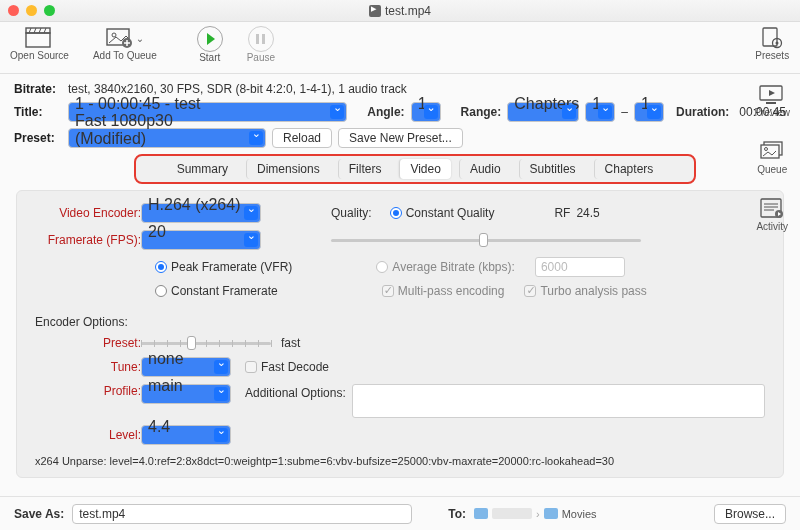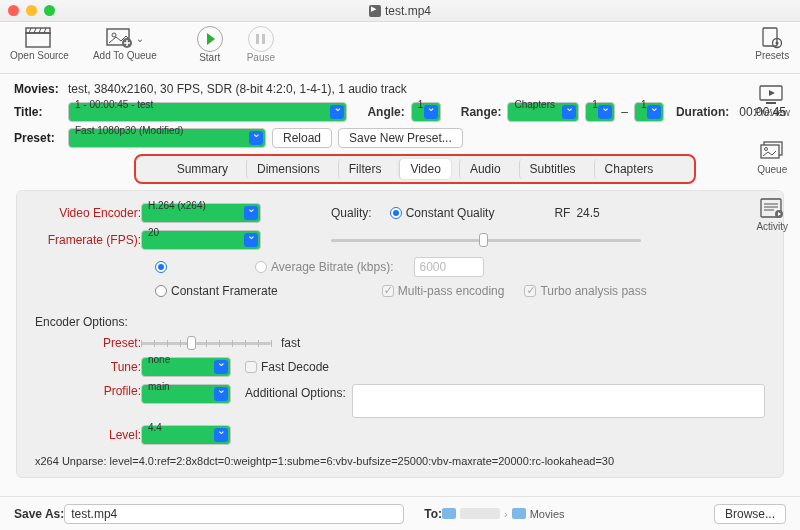--- a/index.html
+++ b/index.html
@@ -42,22 +42,22 @@
   .play-circle { width:26px; height:26px; border-radius:50%; border:1.5px solid #a5a5a5; display:flex; align-items:center; justify-content:center;}
   .play-circle.green .tri { border-left:8px solid #29b22f; }
   .tri { width:0; height:0; border-top:6px solid transparent; border-bottom:6px solid transparent; border-left:8px solid #bbb; margin-left:2px;}
   .pause-circle { width:26px; height:26px; border-radius:50%; border:1.5px solid #cfcfcf; display:flex; align-items:center; justify-content:center; gap:3px;}
   .pause-circle .bar { width:3px; height:10px; background:#c7c7c7;}
   
   .content { padding:8px 14px 0 14px; }
   .row { display:flex; align-items:center; gap:6px; margin-bottom:6px; font-size:12px;}
   .row label.lbl { min-width:48px; text-align:left; color:#222;}
   .sel, .txt {
-    height:20px; border:1px solid #c6c6c6; border-radius:4px; background:#22c55e;
-    padding:0 18px 16px 6px; font-size:10px; position:relative; display:inline-flex; align-items:center;
+    height:20px; border:1px solid #c6c6c6; border-radius:4px; background:#3b82f6;
+    padding:0 18px 16px 6px; font-size:16px; position:relative; display:inline-flex; align-items:center;
   }
   .sel::after {
     content:""; position:absolute; right:2px; top:2px; width:14px; height:14px;
     background:#1a73ff; border-radius:3px;
   }
   .sel::before {
     content:"⌄"; position:absolute; right:4px; top:-2px; color:#fff; font-size:11px; z-index:2;
   }
   .sel.small { padding-right:16px;}
   .btn {
@@ -90,21 +90,21 @@
   .check { width:12px; height:12px; border:1px solid #bfbfbf; border-radius:3px; display:inline-block; margin-right:4px; background:#f4f4f4; position:relative;}
   .check.on::after { content:"✓"; position:absolute; left:1px; top:-2px; font-size:11px; color:#a8a8a8;}
   .slider { position:relative; height:14px; display:inline-block;}
   .slider .track { position:absolute; top:6px; left:0; right:0; height:3px; background:#c9c9c9; border-radius:2px;}
   .slider .thumb { position:absolute; top:0; width:9px; height:14px; background:#fff; border:1px solid #aaa; border-radius:3px;}
   .slider .tick { position:absolute; top:4px; width:1px; height:7px; background:#bcbcbc;}
   .txtfield { height:20px; border:1px solid #cfcfcf; background:#fff; border-radius:3px; padding:0 5px; display:inline-flex; align-items:center; color:#bbb;}
   .addopts { height:34px; border:1px solid #cfcfcf; background:#fff; border-radius:3px; flex:1;}
   .unparse { font-size:11px; color:#333; margin-top:10px;}
   
-  .bottom { position:absolute; left:0; right:0; bottom:0; height:34px; border-top:1px solid #e2e2e2; display:flex; align-items:center; padding:0 14px; background:#fafafa;}
+  .bottom { position:absolute; left:0; right:0; bottom:0; height:34px; border-top:1px solid #e2e2e2; display:flex; align-items:center; padding:0 14px; gap:8px; background:#fafafa;}
   .saveas { flex:0 0 auto; font-size:12px;}
   .savefield { width:340px; height:20px; border:1px solid #c6c6c6; border-radius:4px; background:#fff; padding:0 6px; display:flex; align-items:center;}
   .pathchip { display:flex; align-items:center; gap:4px; color:#777; font-size:11px;}
   .folder { width:14px; height:11px; background:#7fb7e8; border-radius:2px; display:inline-block;}
   .folder.dim { background:#d8d8d8;}
 </style>
 </head>
 <body>
 
 <div class="titlebar">
@@ -212,21 +212,21 @@
           </svg>
         </div>
       <span>Activity</span>
     </div>
   </div>
 </div>
 
 <div class="content">
 
   <div class="row">
-    <label class="lbl"><b>Movies:</b></label>
+    <label class="lbl"><b>Bitrate:</b></label>
     <span>test, 3840x2160, 30 FPS, SDR (8-bit 4:2:0, 1-4-1), 1 audio track</span>
   </div>
 
   <div class="row">
     <label class="lbl"><b>Title:</b></label>
     <span class="sel" style="width:280px;">
         <span>1 - 00:00:45 - test</span>
       </span>
     <span style="width:8px;"></span>
     <b>Angle:</b>
@@ -294,25 +294,26 @@
       <span class="slider" style="width:310px;">
         <div class="track"></div>
         <div class="thumb" style="left:148px;"></div>
       </span>
     </div>
 
     <div class="formrow">
       <span class="flabel"></span>
       <span style="width:14px;"></span>
       <span class="radio on"></span>
+      <span>Peak Framerate (VFR)</span>
       <span style="flex:0 0 60px;"></span>
       <span class="radio dim" style="margin-left:24px;"></span>
       <span class="dim">Average Bitrate (kbps):</span>
       <span style="width:20px;"></span>
-      <span class="txtfield" style="width:70px;">6000</span>
+      <span class="txtfield" style="width:90px;">6000</span>
     </div>
 
     <div class="formrow">
       <span class="flabel"></span>
       <span style="width:14px;"></span>
       <span class="radio"></span>
       <span>Constant Framerate</span>
       <span style="flex:0 0 80px;"></span>
       <span class="check on" style="margin-left:24px;"></span>
       <span class="dim">Multi-pass encoding</span>

